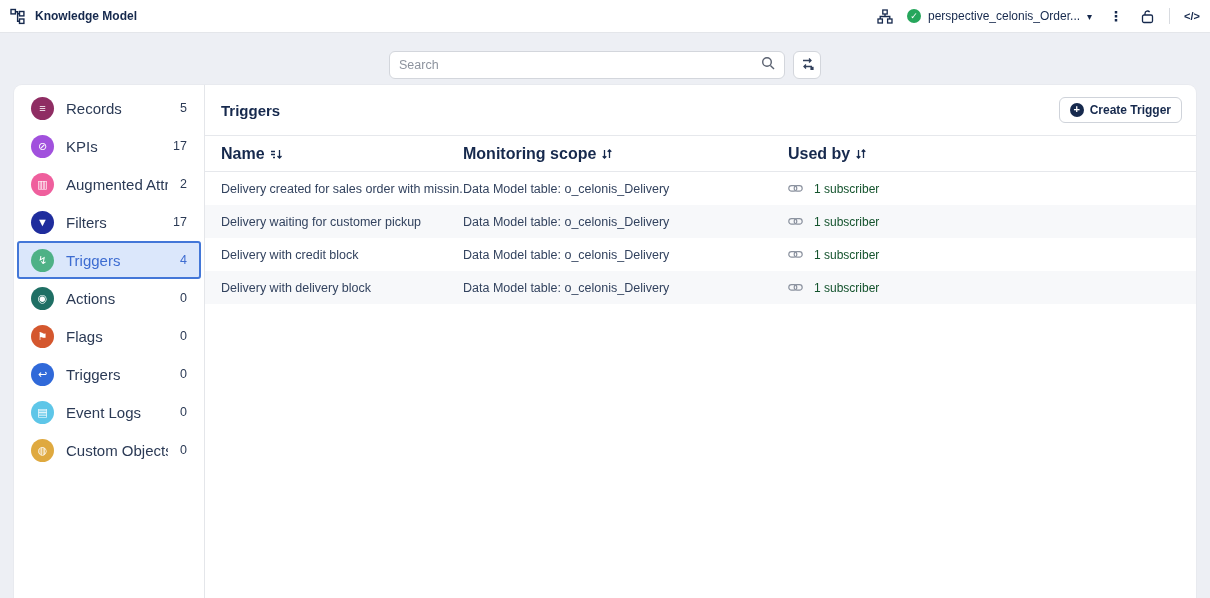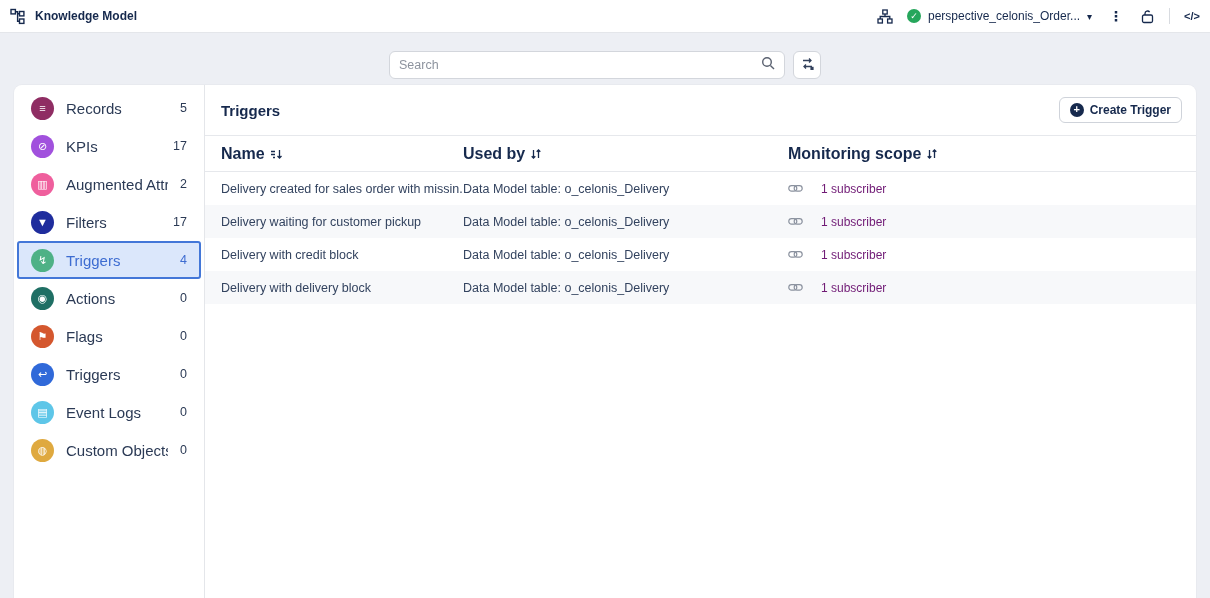--- a/index.html
+++ b/index.html
@@ -66,21 +66,21 @@
     height:36px; align-items:center; border-bottom:1px solid #e6e8ec; }
   .th { display:flex; align-items:center; gap:5px; font-size:16px; font-weight:bold;
     color:#16294d; cursor:pointer; }
   .sort-ico { display:flex; align-items:center; }
 
   .trow { display:grid; grid-template-columns:242px 325px 1fr; padding-left:16px;
     height:33px; align-items:center; font-size:12.5px; color:#33435f; cursor:default; }
   .tbody .trow:nth-child(even) { background:#f7f8fa; }
   .c-name { white-space:nowrap; overflow:hidden; padding-right:14px; }
   .c-scope { white-space:nowrap; }
-  .c-used { display:flex; align-items:center; gap:18px; color:#701a75; cursor:pointer; }
+  .c-used { display:flex; align-items:center; gap:11px; color:#14532d; cursor:pointer; }
   .c-used .sub-label { font-size:12px; }
 </style>
 </head>
 <body>
 
 <div class="topbar">
   <div class="brand">
     <span>
       <svg width="17" height="17" viewBox="0 0 17 17" fill="none" stroke="#16294d" stroke-width="1.4">
         <rect x="1" y="1.5" width="4.4" height="4.4"></rect>
@@ -238,30 +238,30 @@
       <span class="th">
         <span>Name</span>
         <span class="sort-ico">
           <svg width="13" height="12" viewBox="0 0 13 12" fill="none" stroke="#16294d" stroke-width="1.3">
             <path d="M1 3.5 h4 M1 6.5 h4 M3 9.5 h2"></path>
             <path d="M9.5 2 v8 M7.5 8 l2 2 l2-2"></path>
           </svg>
         </span>
       </span>
       <span class="th">
-        <span>Used by</span>
+        <span>Monitoring scope</span>
         <span class="sort-ico">
           <svg width="12" height="12" viewBox="0 0 12 12" fill="none" stroke="#16294d" stroke-width="1.3">
             <path d="M3.5 2 v8 M1.7 8.2 l1.8 1.8 l1.8-1.8"></path>
             <path d="M8.5 10 v-8 M6.7 3.8 l1.8-1.8 l1.8 1.8"></path>
           </svg>
         </span>
       </span>
       <span class="th">
-        <span>Monitoring scope</span>
+        <span>Used by</span>
         <span class="sort-ico">
           <svg width="12" height="12" viewBox="0 0 12 12" fill="none" stroke="#16294d" stroke-width="1.3">
             <path d="M3.5 2 v8 M1.7 8.2 l1.8 1.8 l1.8-1.8"></path>
             <path d="M8.5 10 v-8 M6.7 3.8 l1.8-1.8 l1.8 1.8"></path>
           </svg>
         </span>
       </span>
     </div>
 
     <div class="tbody">

